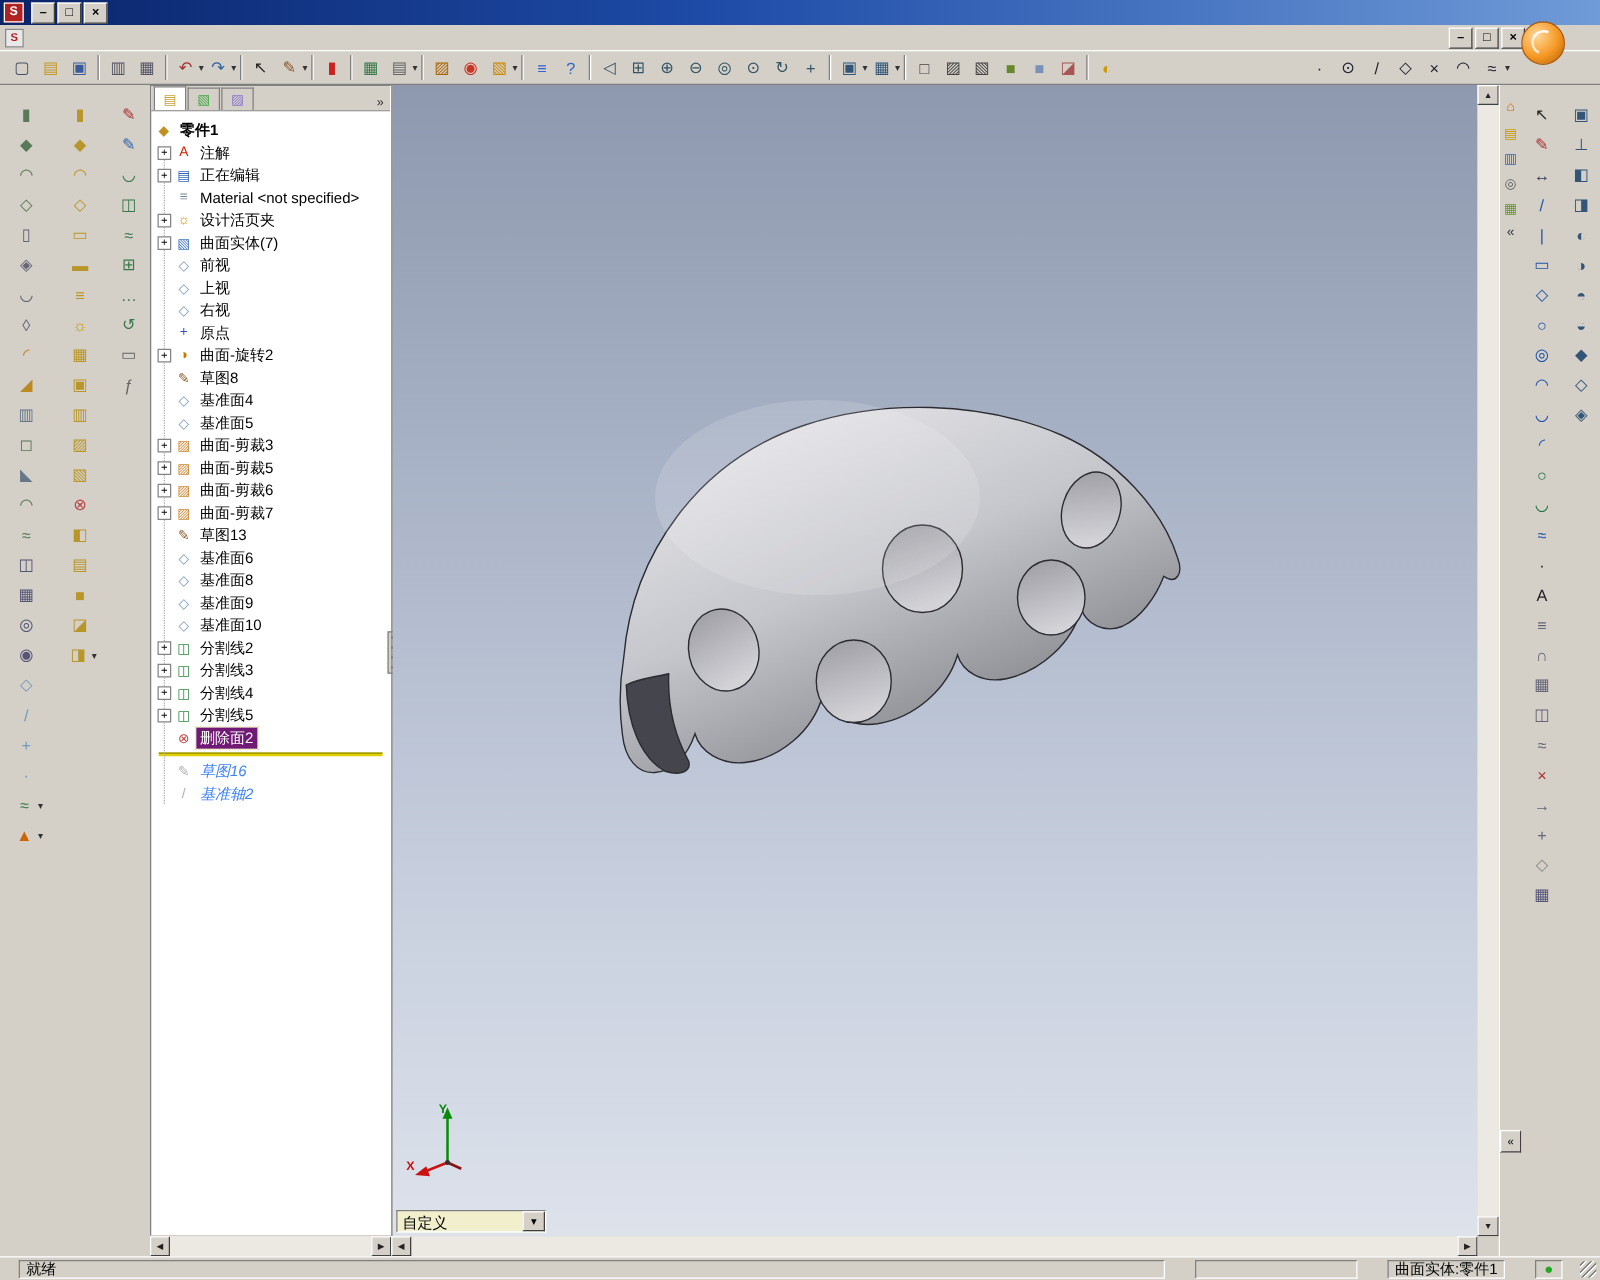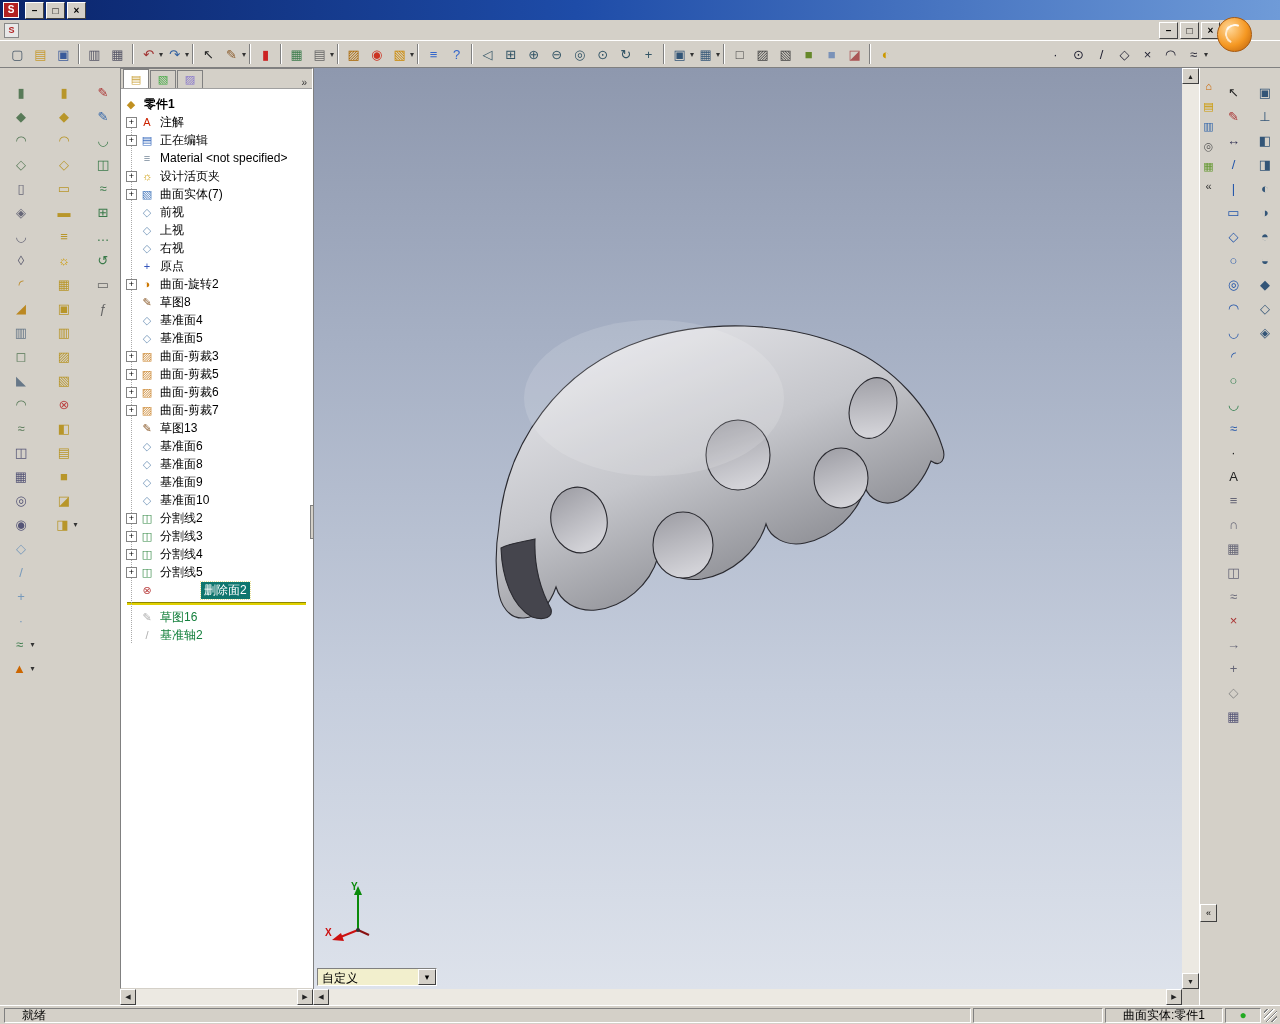--- a/index.html
+++ b/index.html
@@ -60,22 +60,22 @@
   .tab.active{background:#ffffff;height:18px;}
   .tab-overflow{margin-left:auto;font-size:10px;padding:0 3px;color:#333;}
   .tree-body{position:relative;padding:6px 0 0 3px;white-space:nowrap;overflow:hidden;}
   .tree-body::before{content:"";position:absolute;left:10px;top:28px;height:534px;border-left:1px dotted #aaa;}
   .trow{height:18px;display:flex;align-items:center;position:relative;}
   .texp{width:9px;height:9px;box-sizing:content-box;border:1px solid #848484;background:#fff;
     font-size:9px;line-height:8px;text-align:center;margin:0 3px 0 2px;color:#000;}
   .texp-sp{width:16px;height:9px;}
   .ticon{width:14px;text-align:center;font-size:11px;margin-right:3px;}
   .tlabel{padding:0 3px;}
-  .tlabel.sel{background:#0f766e;color:#fff;outline:1px dotted #e8e098;margin-left:44px;}
-  .trow.grayed .tlabel{color:#15803d;}
+  .tlabel.sel{background:#701a75;color:#fff;outline:1px dotted #e8e098;}
+  .trow.grayed .tlabel{color:#3b82f6;font-style:italic;}
   .trow.grayed .ticon{color:#b0b0b0 !important;}
   .rollback{height:2px;background:#e0d000;border-top:1px solid #8f8800;margin:3px 6px 3px 3px;}
 
   
   .viewport{left:313px;top:0;width:869px;height:921px;
     background:linear-gradient(180deg,#8e98ae 0%,#a6b0c4 30%,#c6cedd 68%,#dde2eb 100%);
     border-left:1px solid #808080;box-sizing:border-box;}
   .model-svg{position:absolute;left:0;top:0;}
   .triad-svg{position:absolute;left:10px;top:810px;}
   .combo{position:absolute;left:3px;top:900px;width:120px;height:18px;display:flex;
@@ -112,21 +112,21 @@
     background:radial-gradient(circle at 35% 32%,#ffd89a,#f59822 55%,#c0660e 92%);
     border:1px solid #a85a10;z-index:6;}
   .sw-logo::after{content:"";position:absolute;left:7px;top:6px;width:16px;height:16px;
     border:2px solid rgba(255,255,255,.85);border-color:rgba(255,255,255,.9) transparent transparent rgba(255,255,255,.7);
     border-radius:50%;transform:rotate(-20deg);}
 
   
   .statusbar{left:0;top:1005px;width:1280px;height:19px;background:#d4d0c8;
     border-top:1px solid #ffffff;display:flex;align-items:center;box-sizing:border-box;padding:1px 3px;}
   .scell{border:1px solid;border-color:#808080 #ffffff #ffffff #808080;height:15px;
-    display:flex;align-items:center;padding:0 17px;margin:0 1px;box-sizing:border-box;}
+    display:flex;align-items:center;padding:0 5px;margin:0 12px;box-sizing:border-box;}
   .scell.grow{flex:1;}
   .scell.mid{width:130px;}
   .grip{width:13px;height:13px;margin-left:2px;
     background:repeating-linear-gradient(135deg,#d4d0c8 0 2px,#808080 2px 3px,#ffffff 3px 4px);}
 </style>
 </head>
 <body>
 
 <div class="abs titlebar">
   <span class="appicon">S</span>

